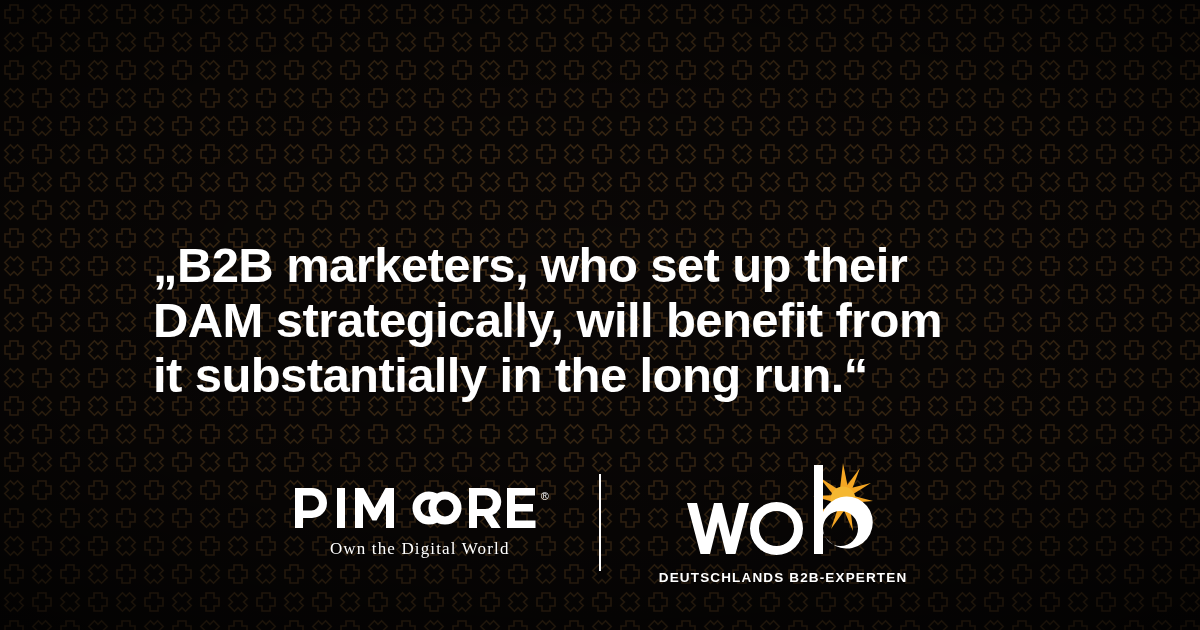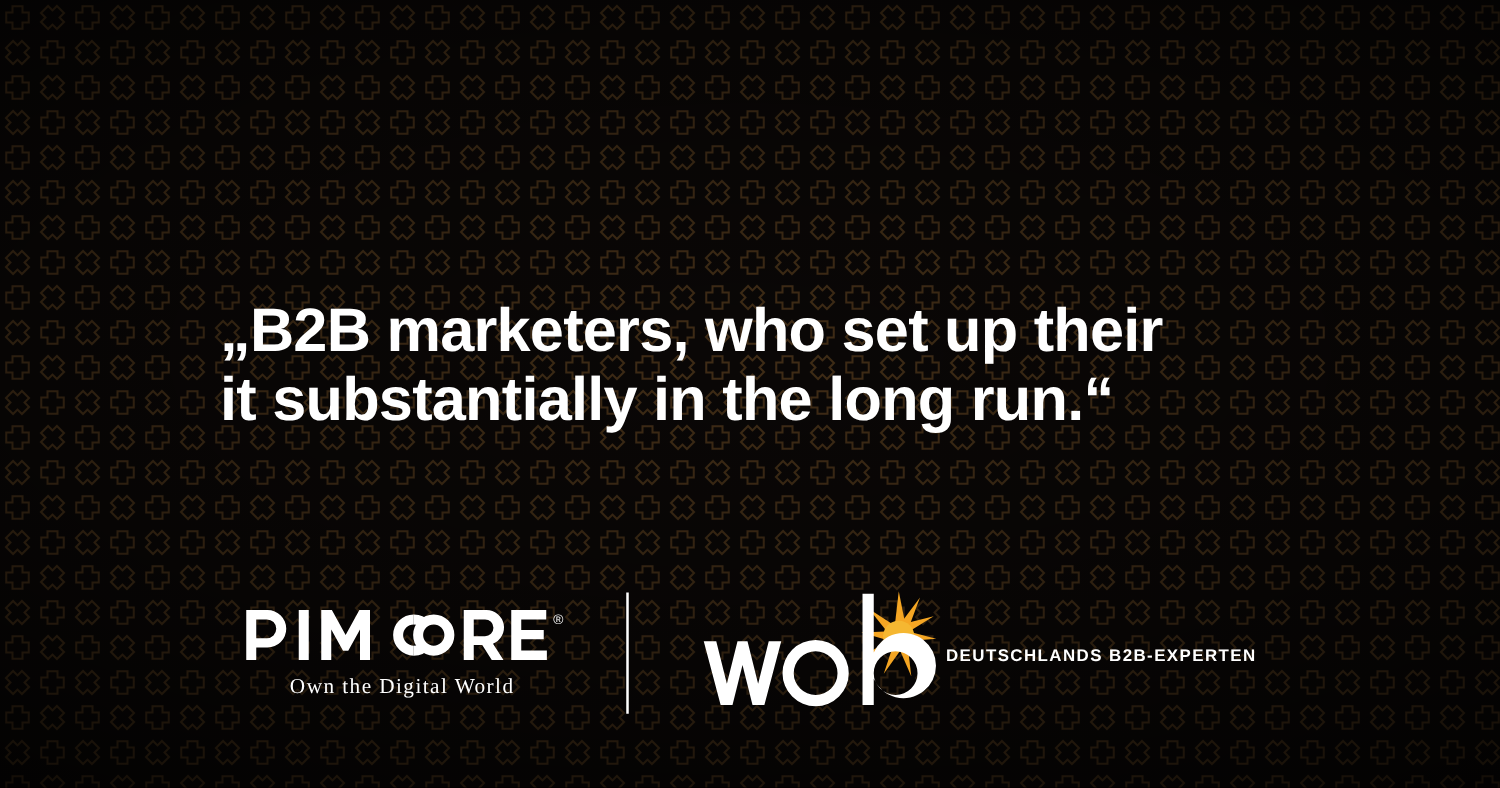--- a/index.html
+++ b/index.html
@@ -49,21 +49,21 @@
   #content {
     position: relative;
     z-index: 2;
     width: 100%;
     height: 100%;
   }
 
   
   #quote {
     position: absolute;
-    left: 176px;
+    left: 153px;
     top: 238px;
     width: 900px;
   }
   .quote-line {
     color: #ffffff;
     font-family: "Liberation Sans", sans-serif;
     font-weight: bold;
     font-size: 49px;
     line-height: 55px;
     letter-spacing: -0.6px;
@@ -111,21 +111,21 @@
   #logo-divider {
     width: 2px;
     height: 97px;
     background: #ffffff;
     flex: 0 0 auto;
   }
 
   
   #wob-logo {
     display: flex;
-    flex-direction: row;
+    flex-direction: column;
     align-items: center;
     justify-content: center;
     padding-left: 58px;
   }
   #wob-mark {
     position: relative;
     display: flex;
     align-items: flex-end;
   }
   #wob-mark svg { display: block; }
@@ -170,20 +170,21 @@
       <rect x="0" y="0" width="1200" height="630" fill="#0a0706"></rect>
       <rect x="-2" y="-6" width="1206" height="644" fill="url(#plusx)"></rect>
     </svg>
   </div>
   <div id="bg-vignette"></div>
 
   <div id="content">
 
     <div id="quote">
       <p class="quote-line">„B2B marketers, who set up their</p>
+      <p class="quote-line">DAM strategically, will benefit from</p>
       <p class="quote-line">it substantially in the long run.“</p>
     </div>
 
     <div id="logo-bar">
 
       <div id="pimcore-logo">
         <div id="pimcore-wordmark">
           <svg width="246" height="44" viewBox="0 0 246 44" xmlns="http://www.w3.org/2000/svg" aria-label="PIMCORE">
             <g fill="#ffffff">
 

